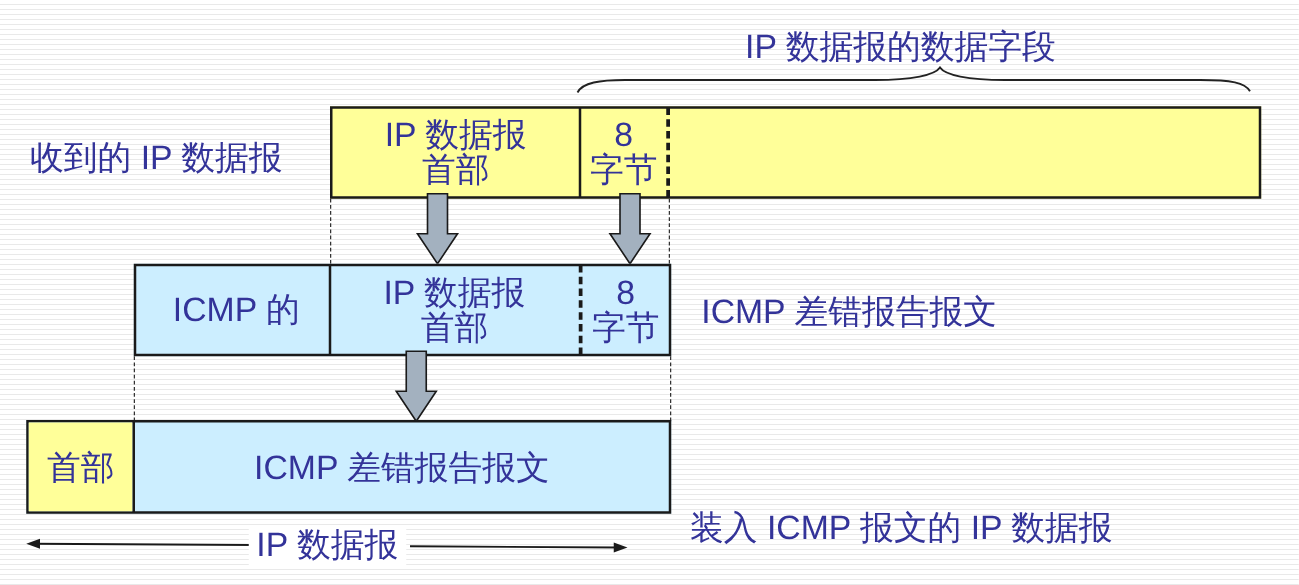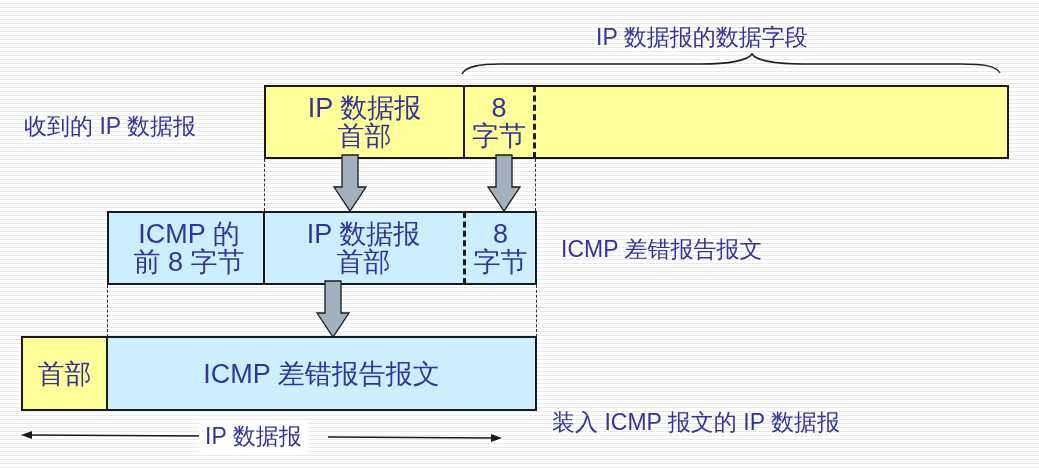--- a/index.html
+++ b/index.html
@@ -15,21 +15,21 @@
     border: 2px solid #1a1a1a;
   }
   .yellow { background: #ffff99; }
   .blue { background: #cceeff; }
   .cell {
     position: absolute; box-sizing: border-box;
     display: flex; flex-direction: column; align-items: center; justify-content: center;
     font-size: 27px; line-height: 28px; color: #333399; text-align: center;
   }
   .label {
-    position: absolute; font-size: 23px; line-height: 30px; color: #333399; white-space: nowrap; text-align: right;
+    position: absolute; font-size: 27px; line-height: 30px; color: #333399; white-space: nowrap; text-align: right;
   }
   .vsolid { position: absolute; width: 0; border-left: 2px solid #1a1a1a; }
   .vdash-bold { position: absolute; width: 0; border-left: 3px dashed #1a1a1a; }
   .vguide { position: absolute; width: 0; border-left: 1px dashed #333; }
   svg { position: absolute; overflow: visible; }
 </style>
 </head>
 <body>
 
 <div class="label" style="left:596px; top:22px;">IP 数据报的数据字段</div>
@@ -58,21 +58,20 @@
 <svg style="left:334px; top:155px;" width="50" height="60">
   <path d="M8,0 L24,0 L24,32 L32,32 L16,56 L0,32 L8,32 Z" fill="#a3b1bf" stroke="#1a1a1a" stroke-width="1.3"></path>
 </svg>
 <svg style="left:488px; top:155px;" width="50" height="60">
   <path d="M8,0 L24,0 L24,32 L32,32 L16,56 L0,32 L8,32 Z" fill="#a3b1bf" stroke="#1a1a1a" stroke-width="1.3"></path>
 </svg>
 
 <div class="box blue" style="left:107px; top:211px; width:430px; height:74px;"></div>
 <div class="cell" style="left:120px; top:213px; width:138px; height:70px;">
   <span>ICMP 的</span>
-  <span>前 8 字节</span>
 </div>
 <div class="vsolid" style="left:263px; top:212px; height:72px;"></div>
 <div class="cell" style="left:265px; top:213px; width:197px; height:70px;">
   <span>IP 数据报</span>
   <span>首部</span>
 </div>
 <div class="vdash-bold" style="left:463px; top:212px; height:72px;"></div>
 <div class="cell" style="left:466px; top:213px; width:69px; height:70px;">
   <span>8</span>
   <span>字节</span>

